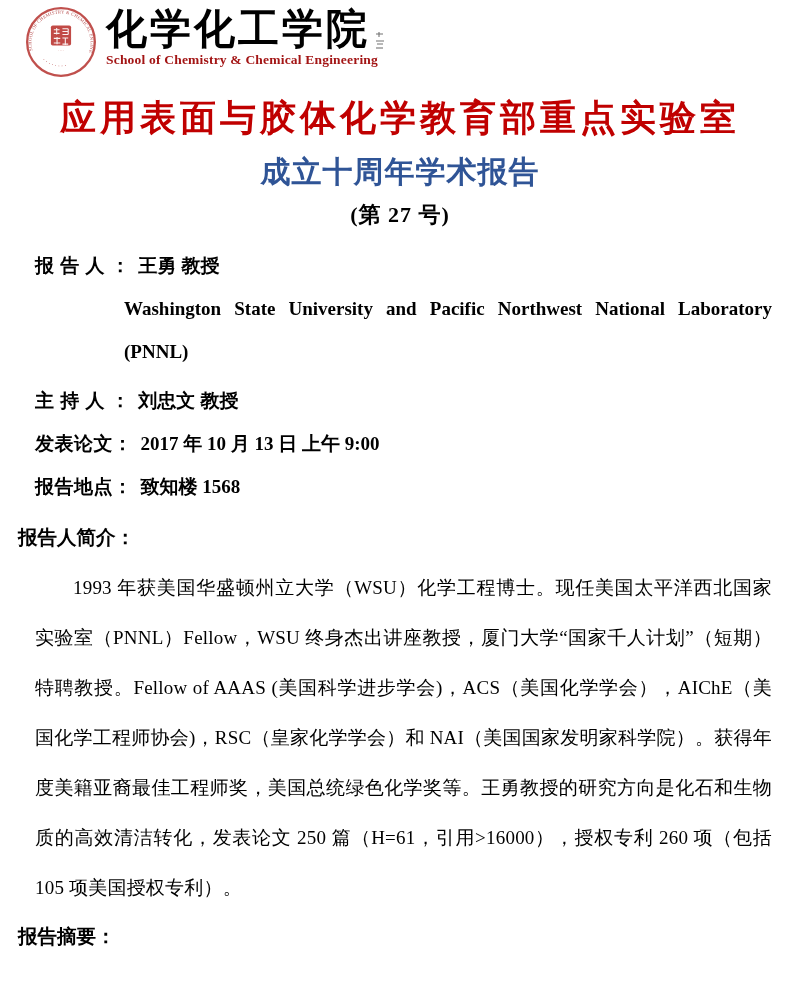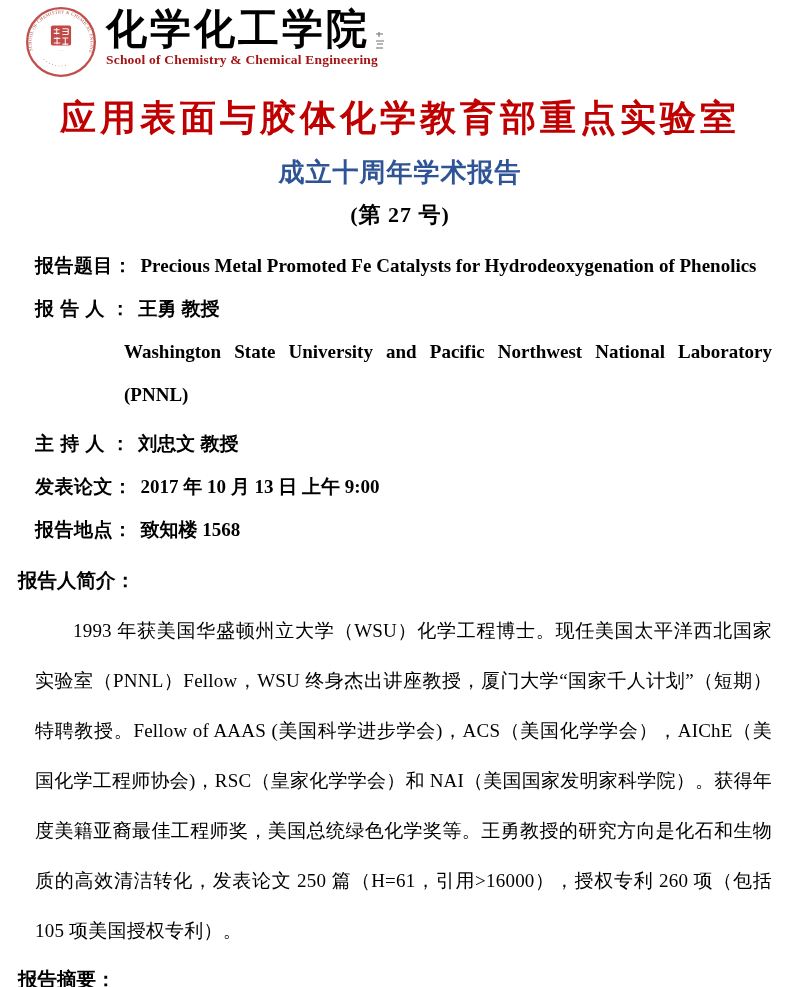--- a/index.html
+++ b/index.html
@@ -28,21 +28,21 @@
 
   
   .title-red{
     margin:14px 0 0 0;text-align:center;
     font-family:Liberation Sans, sans-serif;font-weight:bold;
     font-size:36px;line-height:43px;color:#c00000;letter-spacing:4px;
   }
   .title-blue{
     margin:12px 0 0 0;text-align:center;
     font-family:"Liberation Sans",sans-serif;font-weight:bold;
-    font-size:26px;line-height:42px;color:#2f5496;letter-spacing:1px;
+    font-size:30px;line-height:42px;color:#2f5496;letter-spacing:1px;
   }
   .issue{
     margin:10px 0 0 0;text-align:center;
     font-family:"Liberation Serif",serif;font-weight:bold;
     font-size:22px;line-height:23px;color:#000;letter-spacing:1px;
   }
 
   
   .info{margin:18px 28px 0 35px;}
   .line{line-height:43px;height:43px;white-space:nowrap;font-size:19px;}
@@ -116,23 +116,20 @@
       <div class="dept-en">School of Chemistry &amp; Chemical Engineering</div>
     </div>
   </header>
 
   <h1 class="title-red">应用表面与胶体化学教育部重点实验室</h1>
   <h2 class="title-blue">成立十周年学术报告</h2>
   <div class="issue">(第 27 号)</div>
 
   <section class="info">
     <div class="line">
-      <span class="lbl">报告题目：</span><span class="val-en">Precious Metal Promoted Fe Catalysts for Hydrodeoxygenation of Phenolics</span>
-    </div>
-    <div class="line">
       <span class="lbl">报 告 人 ：</span><span class="val-cn">王勇 教授</span>
     </div>
     <div class="line indent stretch">
       <span class="val-en">Washington State University and Pacific Northwest National Laboratory</span>
     </div>
     <div class="line indent">
       <span class="val-en">(PNNL)</span>
     </div>
     <div class="line host">
       <span class="lbl">主 持 人 ：</span><span class="val-cn">刘忠文 教授</span>

